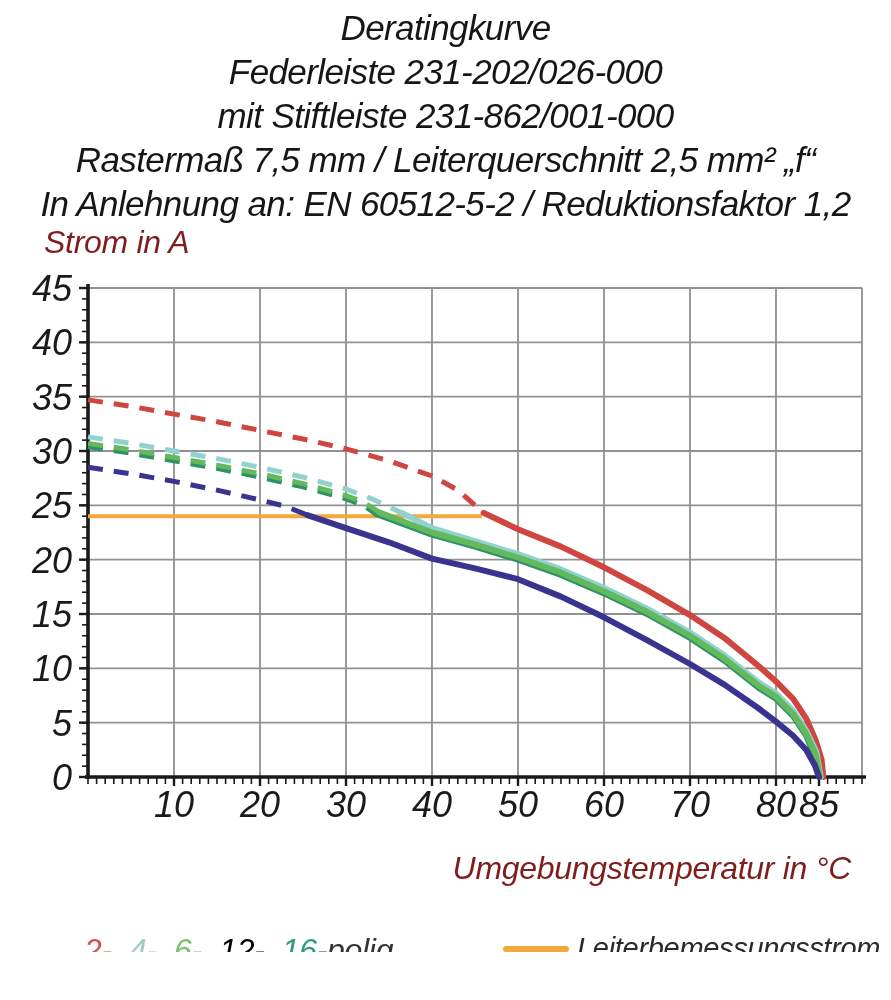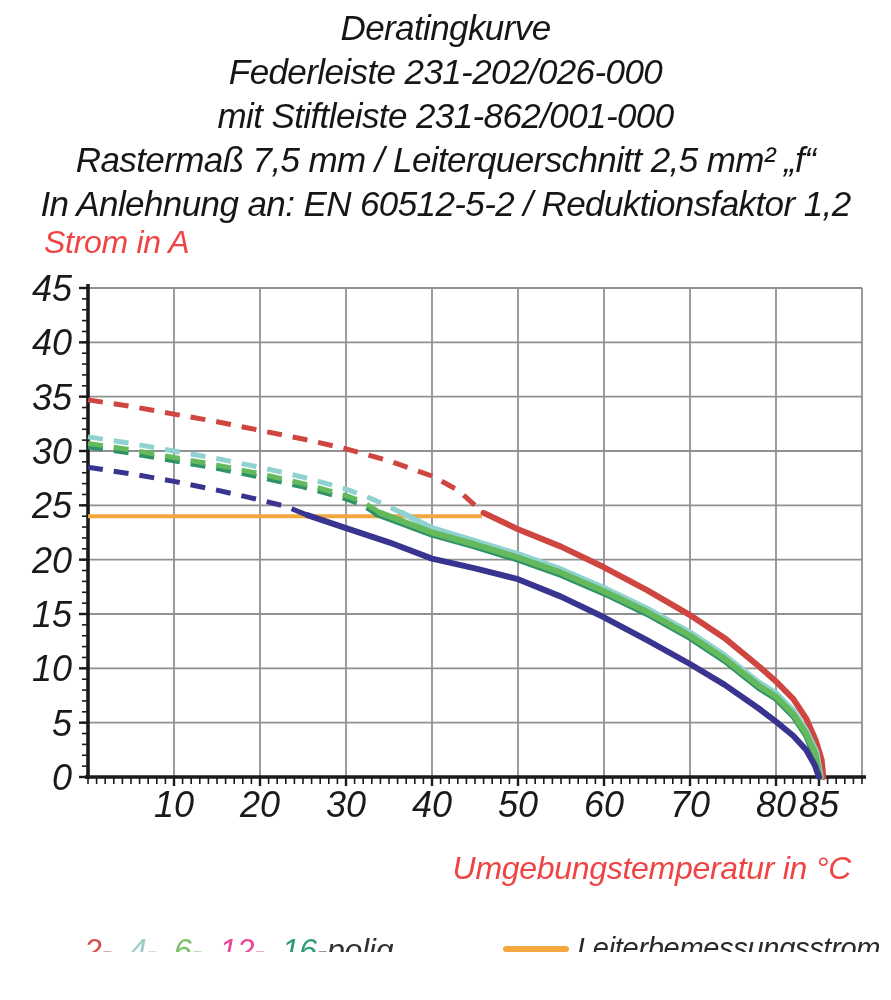--- a/index.html
+++ b/index.html
@@ -4,21 +4,21 @@
 <style>
   html,body{margin:0;padding:0;background:#ffffff;}
   .canvas{
     position:relative;width:891px;height:952px;background:#ffffff;overflow:hidden;
     font-family:"Liberation Sans",sans-serif;color:#1a1a1a;font-style:italic;
   }
   .title-block{
     position:absolute;top:6px;left:0;width:891px;text-align:center;
     font-size:35px;line-height:44px;letter-spacing:-0.6px;color:#161616;
   }
-  .axis-title{position:absolute;font-size:32px;letter-spacing:-0.3px;color:#ef4444;white-space:nowrap;}
+  .axis-title{position:absolute;font-size:32px;letter-spacing:-0.3px;color:#7f1d1d;white-space:nowrap;}
   .y-title{left:44px;top:224px;}
   .x-title{right:40px;top:850px;text-align:center;}
   .chart-svg{position:absolute;left:0;top:0;width:891px;height:1000px;}
   .legend-poles{
     position:absolute;left:84px;top:932px;font-size:32px;letter-spacing:-0.3px;white-space:nowrap;
   }
   .legend-rated{
     position:absolute;left:503px;top:932px;display:flex;align-items:center;gap:8px;
   }
   .legend-rated .swatch{display:inline-block;width:66px;height:6px;border-radius:3px;}
@@ -243,20 +243,20 @@
       <polyline points="88.0,446.7 131.0,453.2 174.0,460.8 217.0,468.4 260.0,477.1 303.0,486.9 346.0,498.8 363.2,505.3 376.1,514.0" fill="none" stroke="#2f9168" stroke-width="5" stroke-dasharray="15 11" stroke-linecap="butt" stroke-linejoin="round"></polyline>
       <polyline points="376.1,514.0 432.0,534.7 475.0,546.6 518.0,559.7 561.0,574.9 604.0,593.4 647.0,614.0 690.0,637.9 724.4,660.7 758.8,687.9 776.0,698.8 793.2,716.1 806.1,735.7 814.7,756.4 819.0,777.0" fill="none" stroke="#2f9168" stroke-width="6" stroke-linecap="round" stroke-linejoin="round"></polyline>
       <polyline points="88.0,443.4 131.0,449.9 174.0,457.5 217.0,465.1 260.0,473.8 303.0,483.6 346.0,495.6 363.2,502.1 380.4,512.9" fill="none" stroke="#63b95c" stroke-width="5" stroke-dasharray="15 11" stroke-linecap="butt" stroke-linejoin="round"></polyline>
       <polyline points="380.4,512.9 432.0,532.5 475.0,544.5 518.0,557.5 561.0,572.7 604.0,591.2 647.0,611.8 690.0,635.7 724.4,658.6 758.8,685.7 776.0,696.6 793.2,714.0 806.1,733.5 815.6,754.2 819.9,777.0" fill="none" stroke="#63b95c" stroke-width="6" stroke-linecap="round" stroke-linejoin="round"></polyline>
       <polyline points="88.0,467.3 131.0,473.8 174.0,481.4 217.0,490.1 260.0,499.9 285.8,506.4 307.3,515.1" fill="none" stroke="#38348f" stroke-width="5" stroke-dasharray="15 11" stroke-linecap="butt" stroke-linejoin="round"></polyline>
       <polyline points="307.3,515.1 346.0,528.2 389.0,542.3 432.0,558.6 475.0,568.4 518.0,579.2 561.0,596.6 604.0,617.3 647.0,640.1 690.0,664.0 724.4,684.6 758.8,708.5 776.0,721.6 793.2,735.7 806.1,749.8 814.7,765.0 819.0,777.0" fill="none" stroke="#38348f" stroke-width="6" stroke-linecap="round" stroke-linejoin="round"></polyline>
     </svg>
 
   <div class="axis-title x-title">Umgebungstemperatur in °C</div>
 
-  <div class="legend-poles"><span style="color: rgb(208, 85, 80);">2-, </span><span style="color: rgb(159, 204, 201);">4-, </span><span style="color: rgb(124, 192, 106);">6-, </span><span style="color: #ec4899;">12-, </span><span style="color: rgb(47, 158, 116);">16</span><span style="color: rgb(51, 51, 51);">-polig</span></div>
+  <div class="legend-poles"><span style="color: rgb(208, 85, 80);">2-, </span><span style="color: rgb(159, 204, 201);">4-, </span><span style="color: rgb(124, 192, 106);">6-, </span><span style="color: #000000;">12-, </span><span style="color: rgb(47, 158, 116);">16</span><span style="color: rgb(51, 51, 51);">-polig</span></div>
 
   <div class="legend-rated">
     <span class="swatch" style="background: rgb(242, 168, 62);"></span>
     <span class="label">Leiterbemessungsstrom</span>
   </div>
 
 </div>
 
 </body></html>

